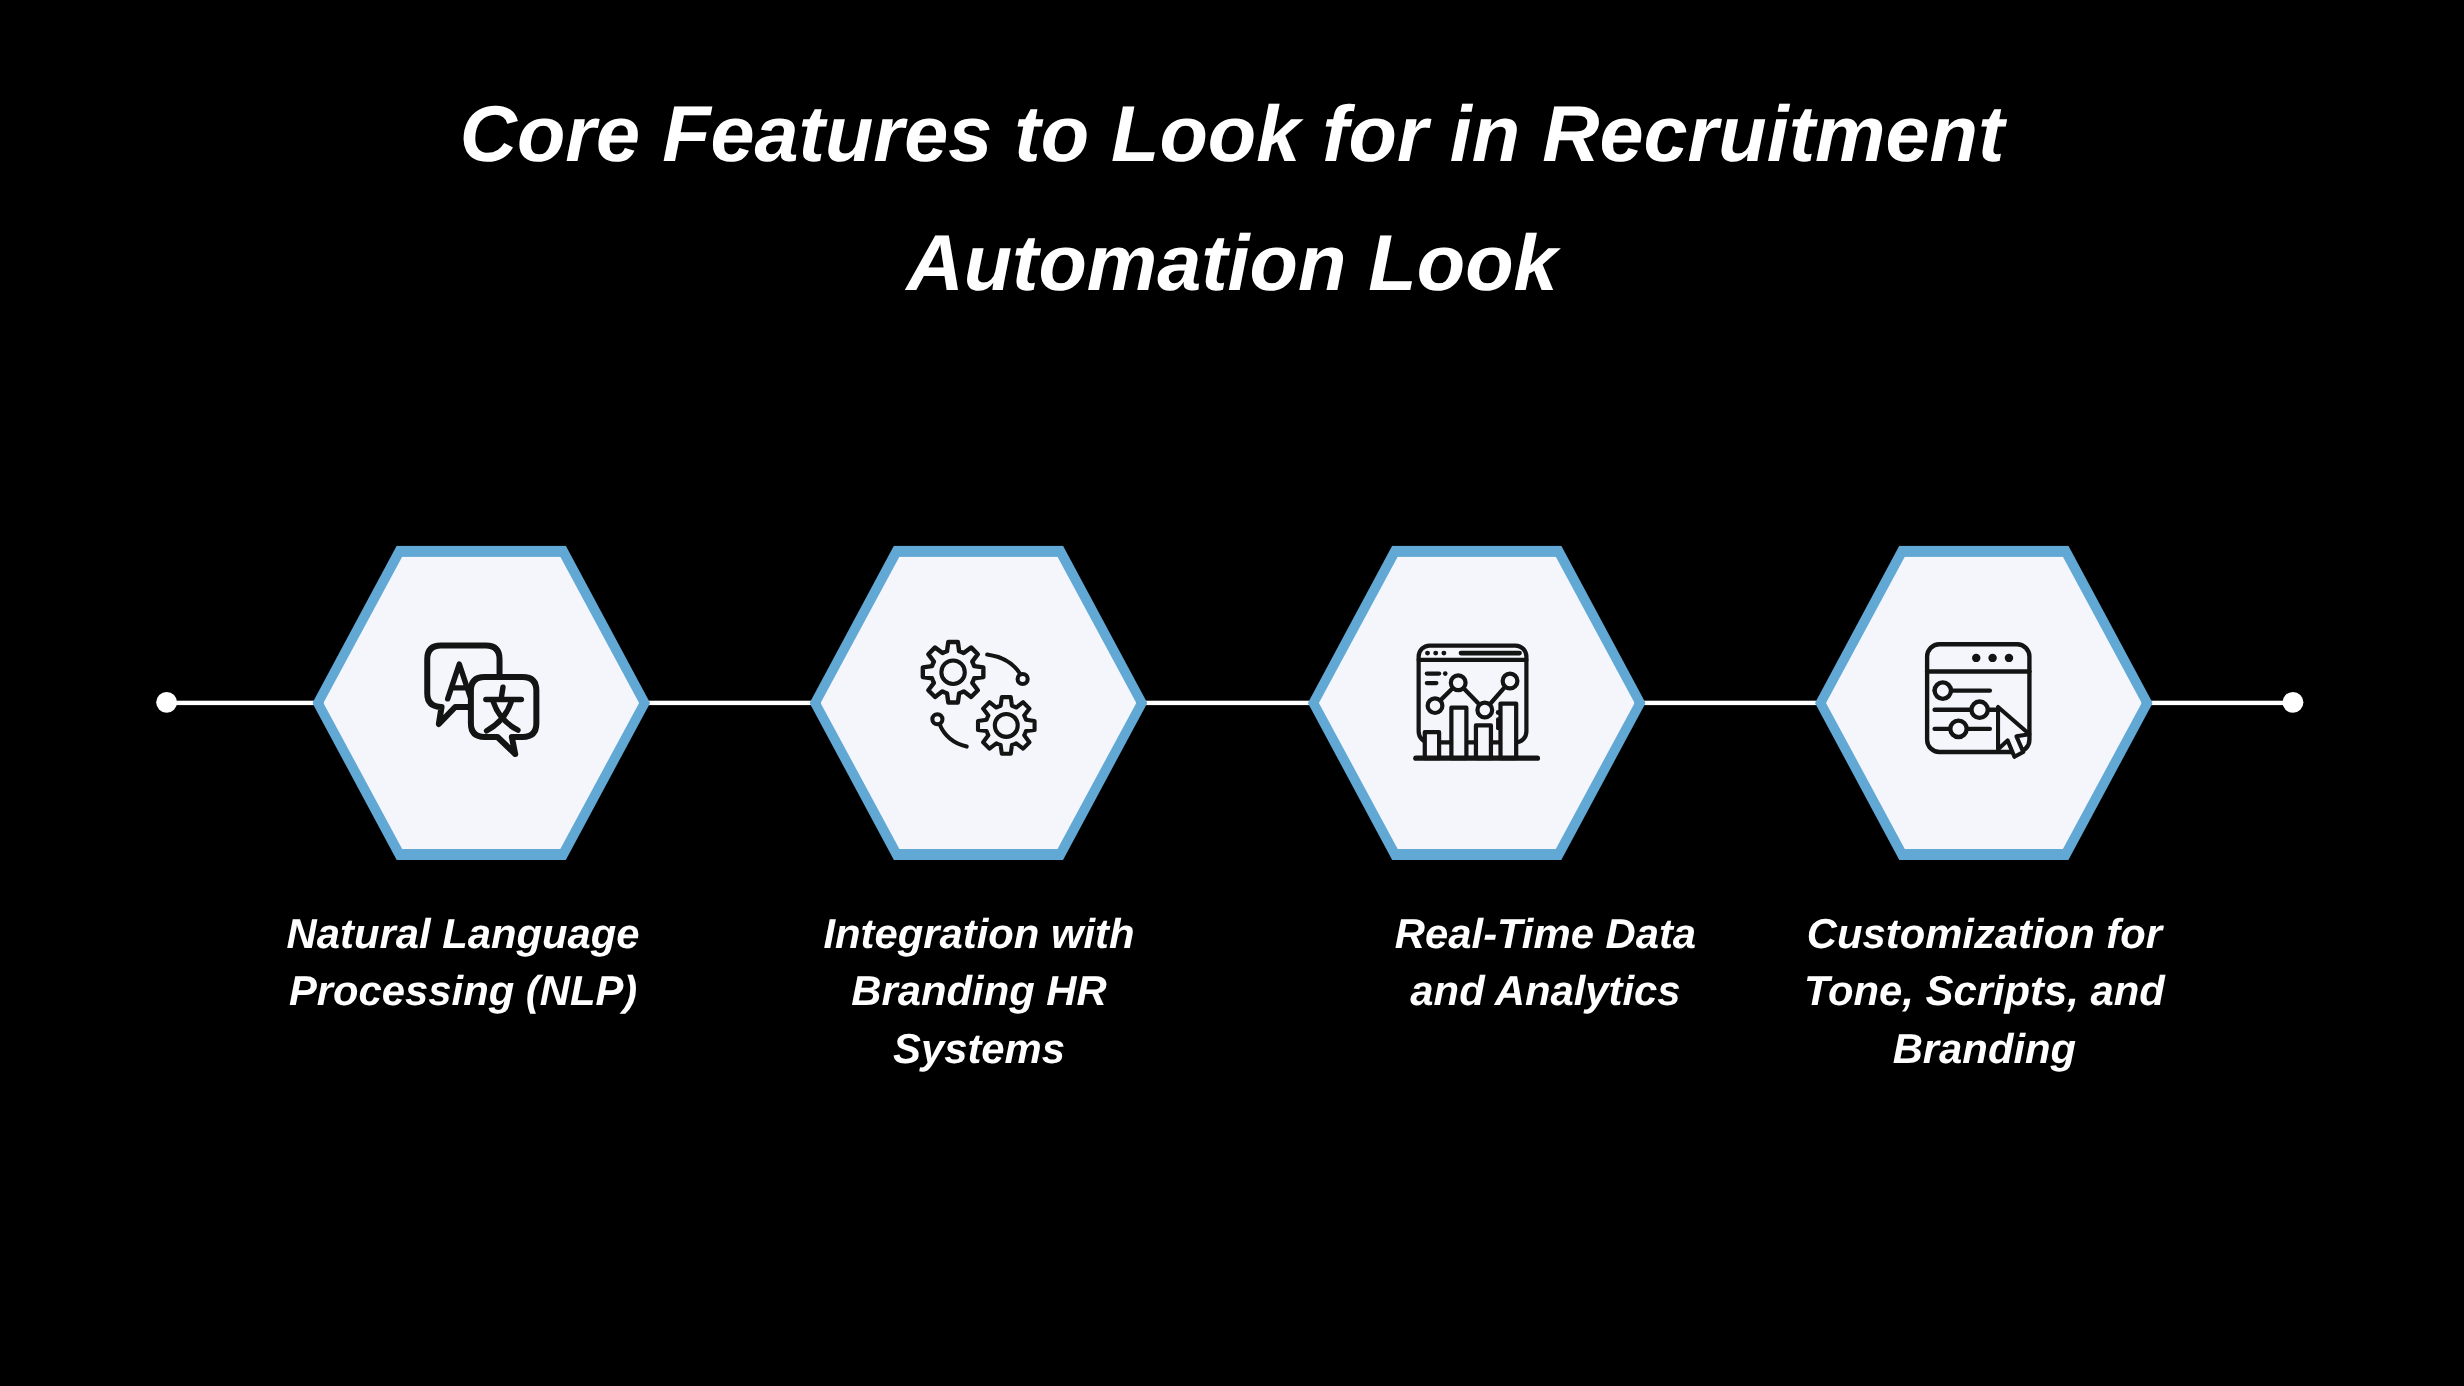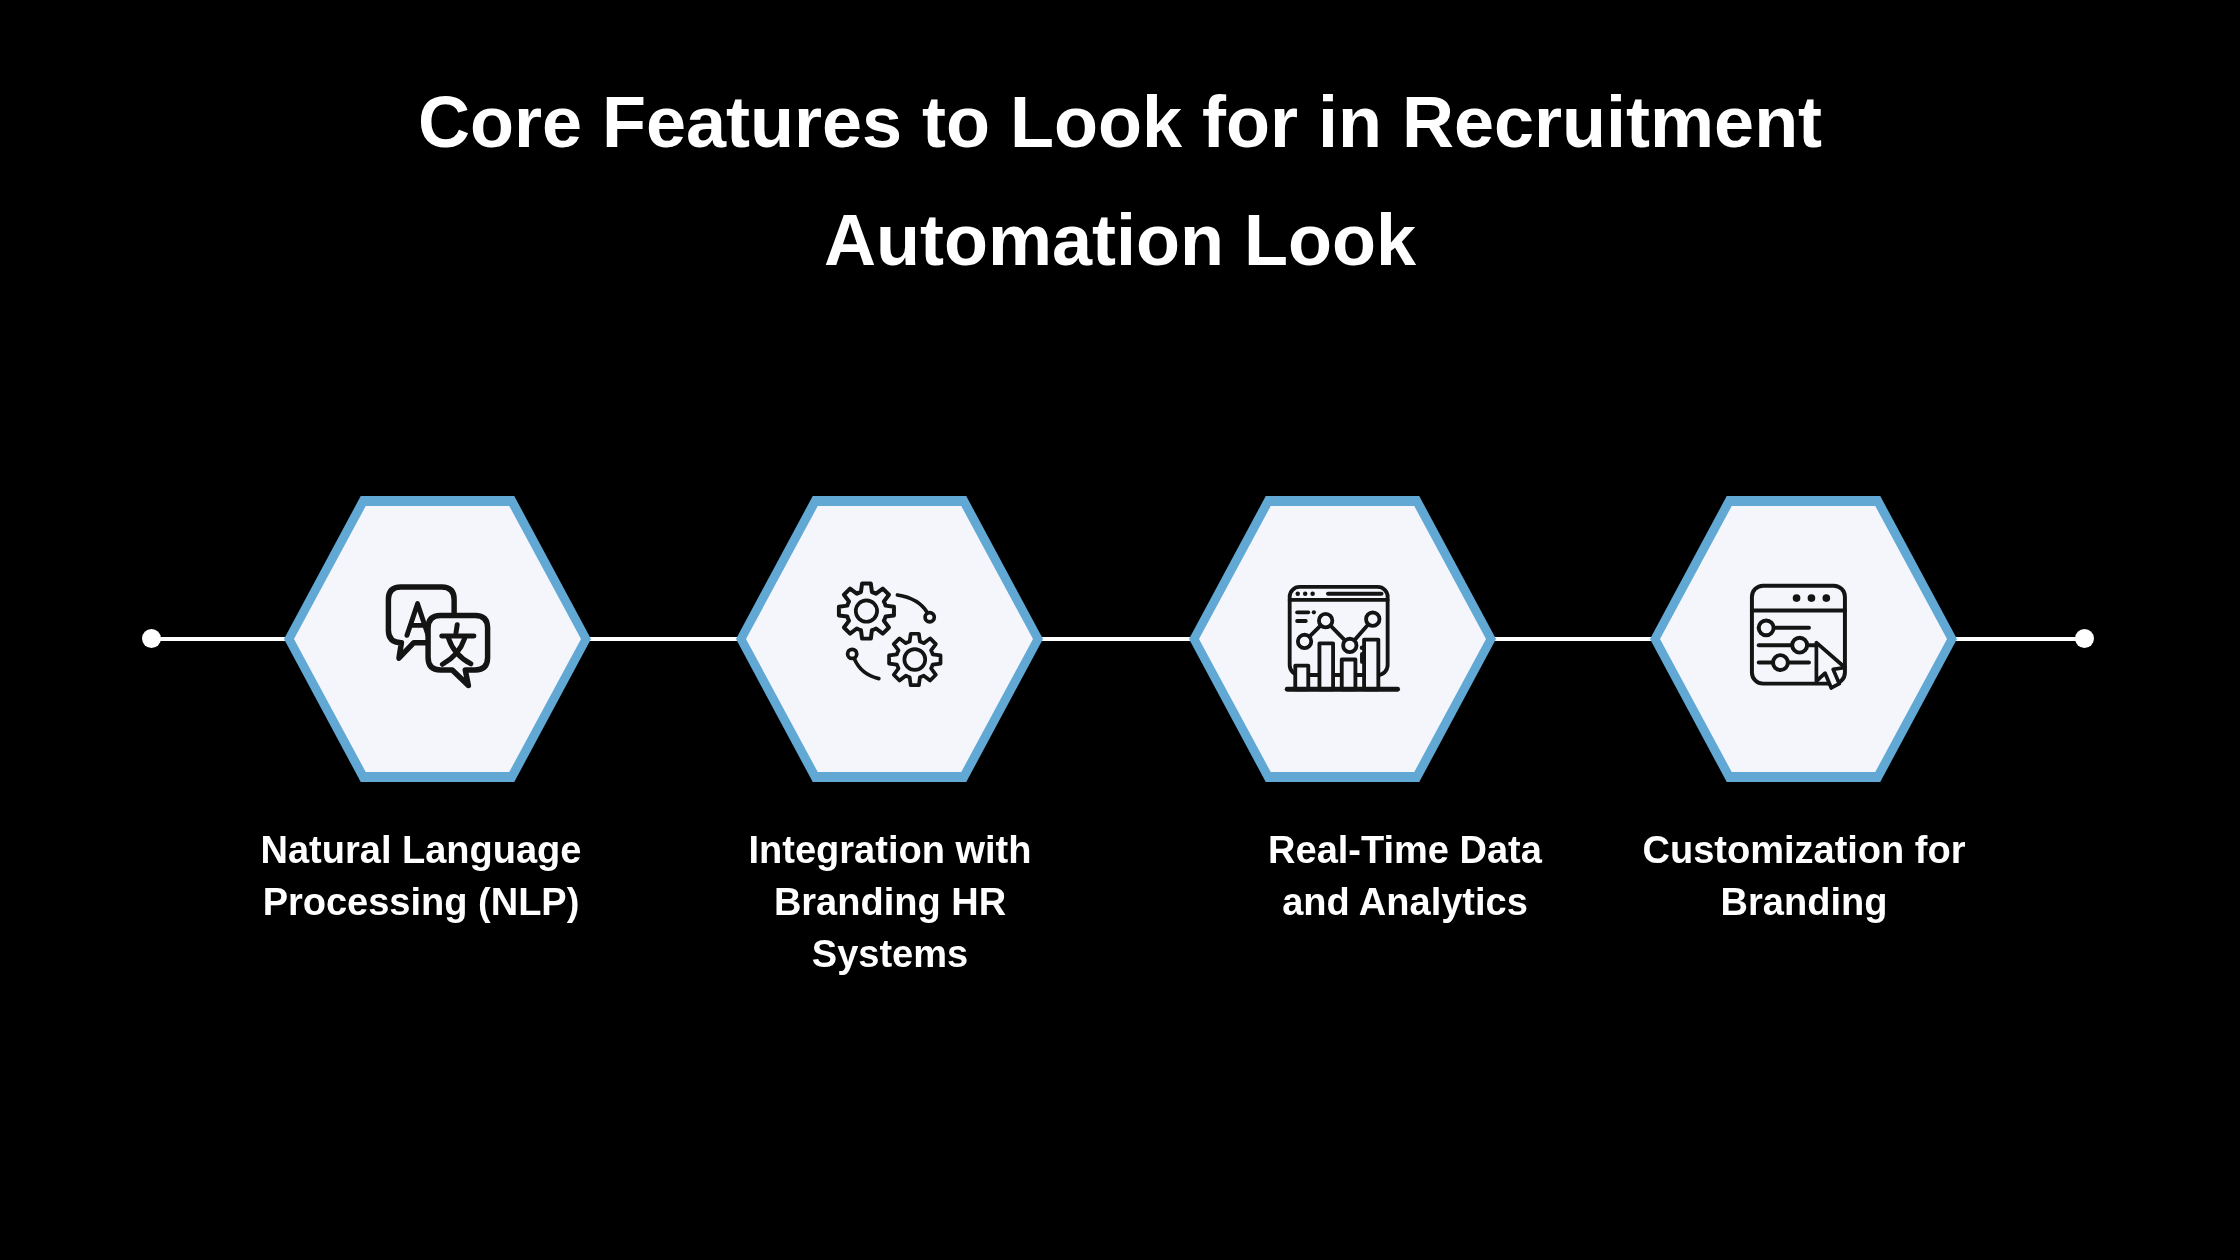--- a/index.html
+++ b/index.html
@@ -1,19 +1,20 @@
 <!DOCTYPE html>
 <html style="--background: #000000; --text: #FFFFFF; --hex_border: #61A9D4; --hex_fill: #F4F6FB; --connector: #FFFFFF; --icon_stroke: #141414;"><head>
 <meta charset="utf-8">
 <style>
   html,body{margin:0;padding:0;background:#000;}
   .stage{
     position:relative;width:2240px;height:1260px;overflow:hidden;
     background:var(--background,#000);
     font-family:"Liberation Sans",sans-serif;
+    font-style:italic;
   }
   .title{
     position:absolute;top:63px;left:0;width:100%;
     text-align:center;color:var(--text,#fff);
     font-size:72px;font-weight:700;line-height:118px;
   }
   .connector{
     position:absolute;left:152px;top:637px;width:1932px;height:4px;
     background:var(--connector,#fff);
   }
@@ -160,16 +161,17 @@
           <circle class="fillw" cx="46.5" cy="55" r="6"></circle>
           <path d="M 13.5 69 H 54"></path>
           <circle class="fillw" cx="31" cy="69" r="6"></circle>
           <path class="fillw" stroke-width="3" d="M 60 53 L 60 84 L 67 77.5 L 72 89.5 L 78.5 86 L 73.5 74.5 L 83 73 Z"></path>
         </g>
       </svg>
     </div>
   </div>
   <div class="flabel lb4">
     <div>Customization for</div>
+    <div>Tone, Scripts, and</div>
     <div>Branding</div>
   </div>
 
 </div>
 
 </body></html>

